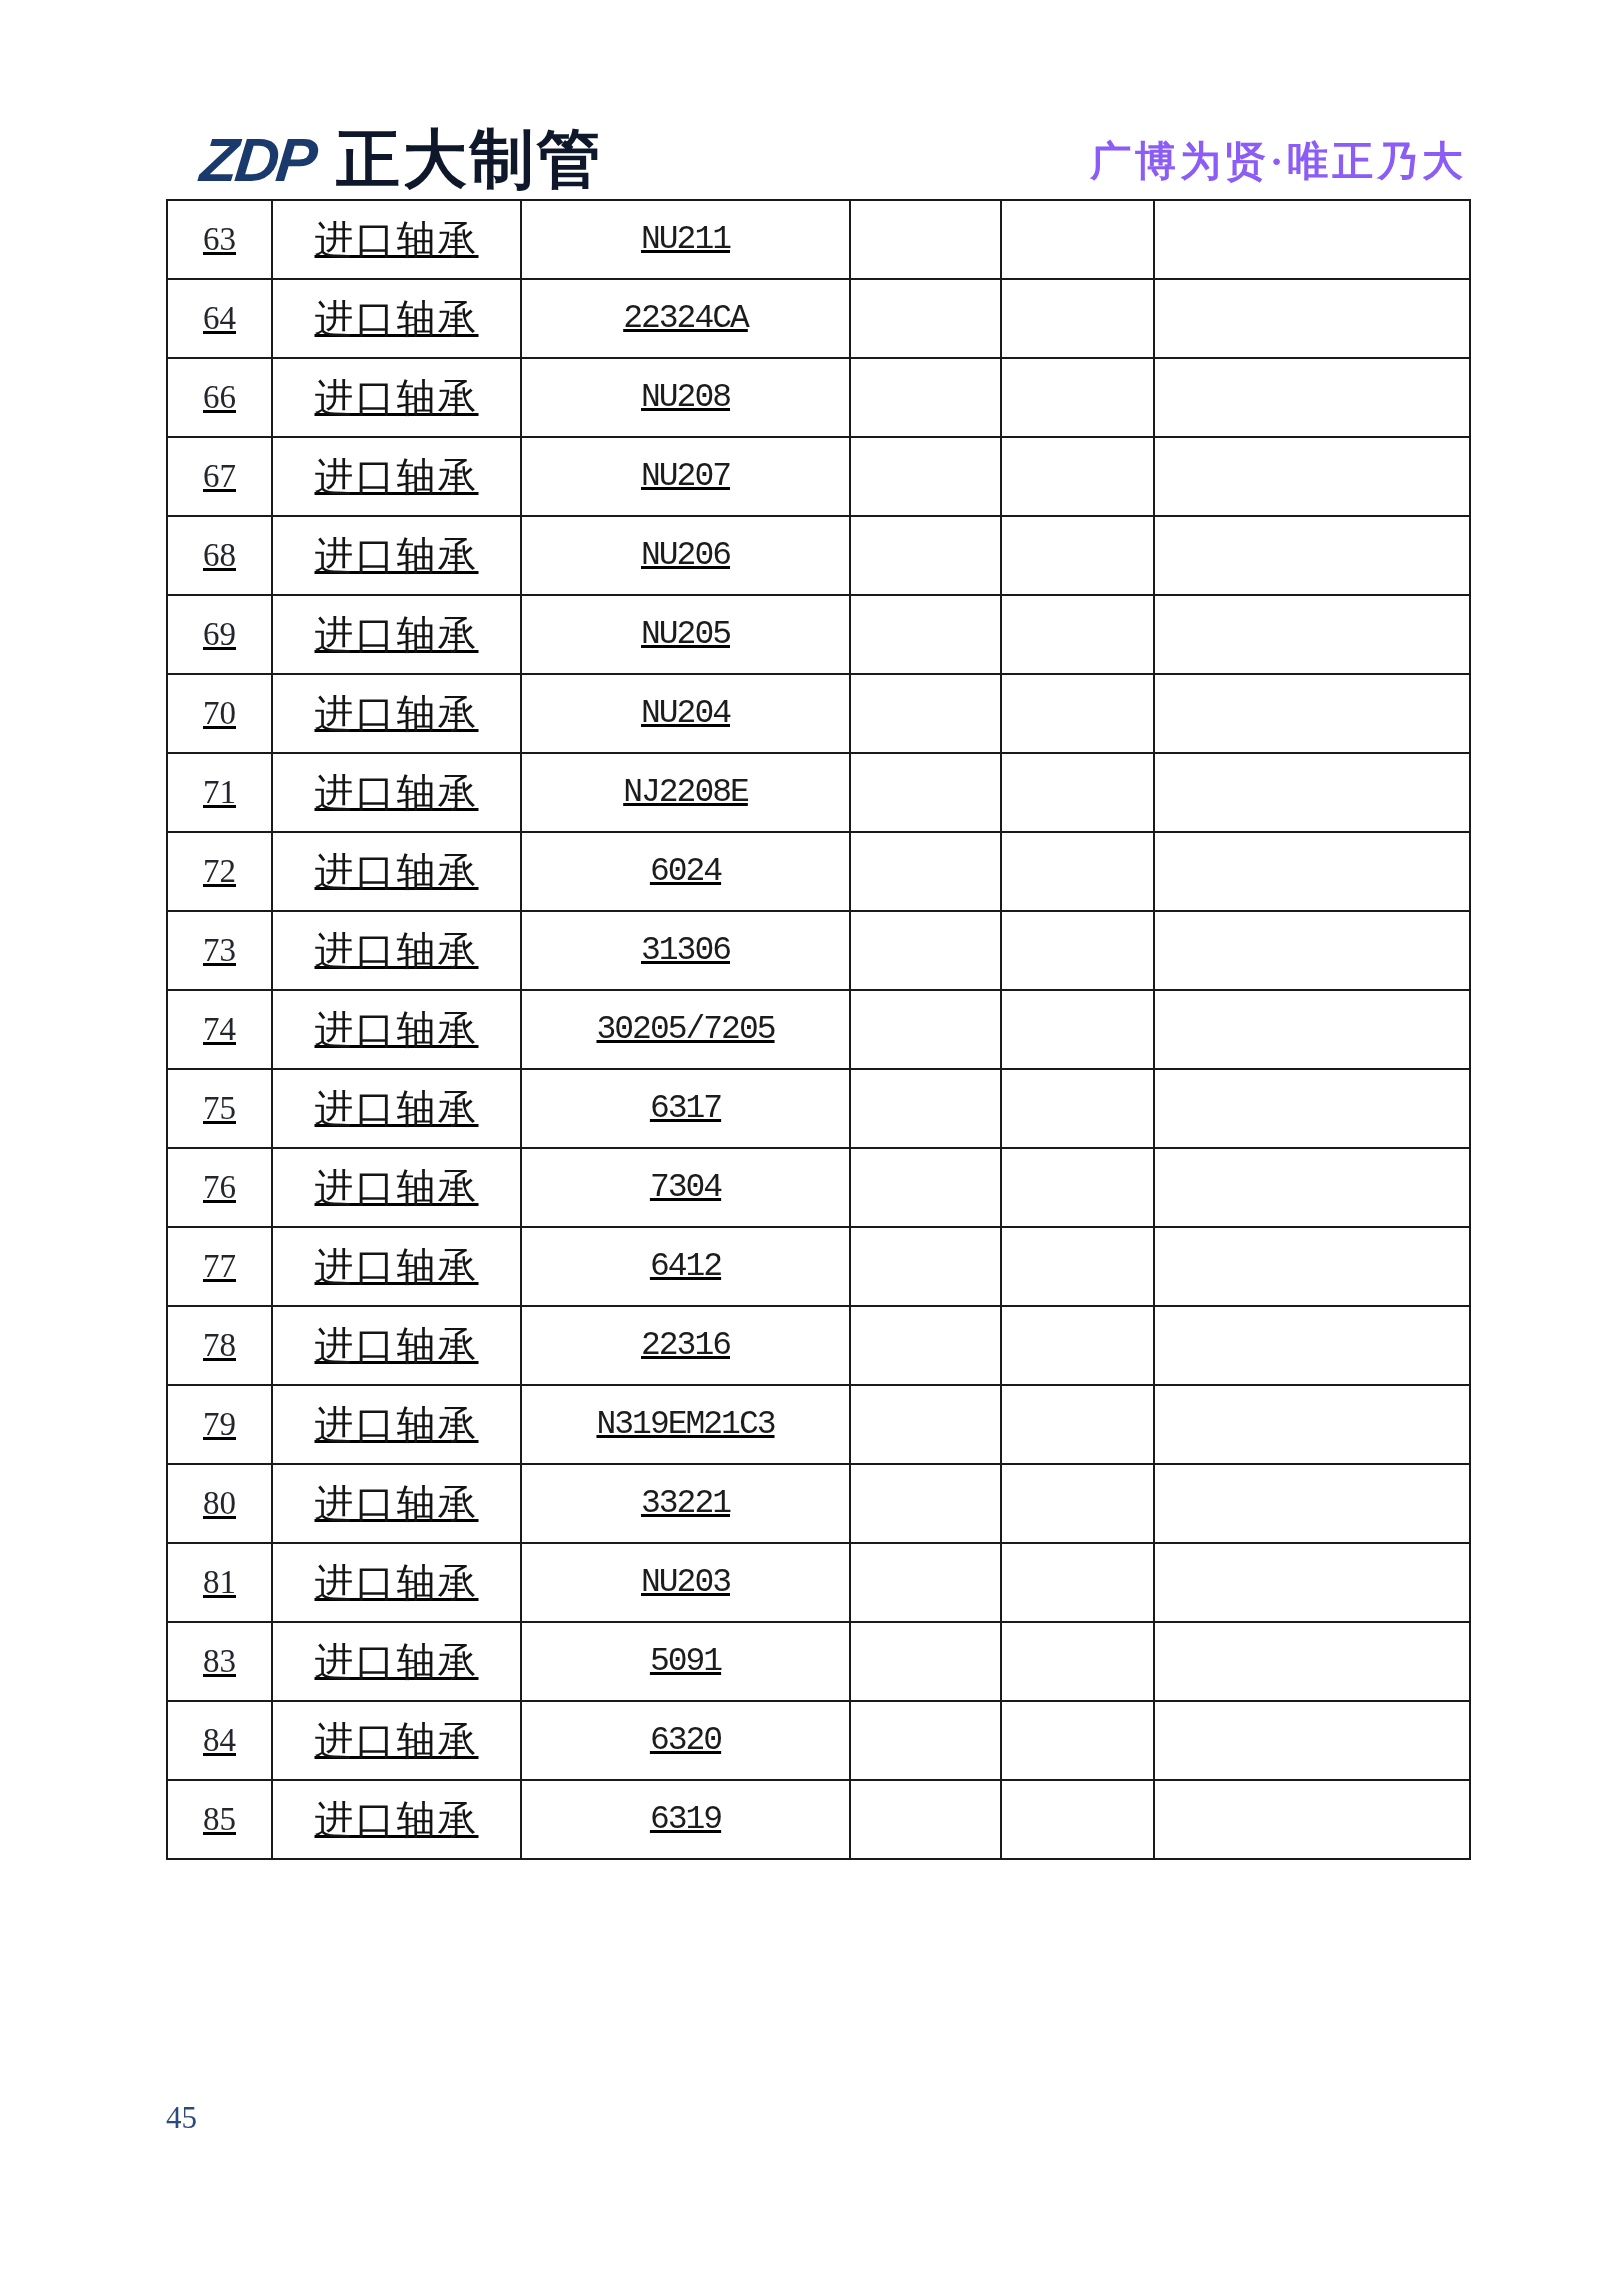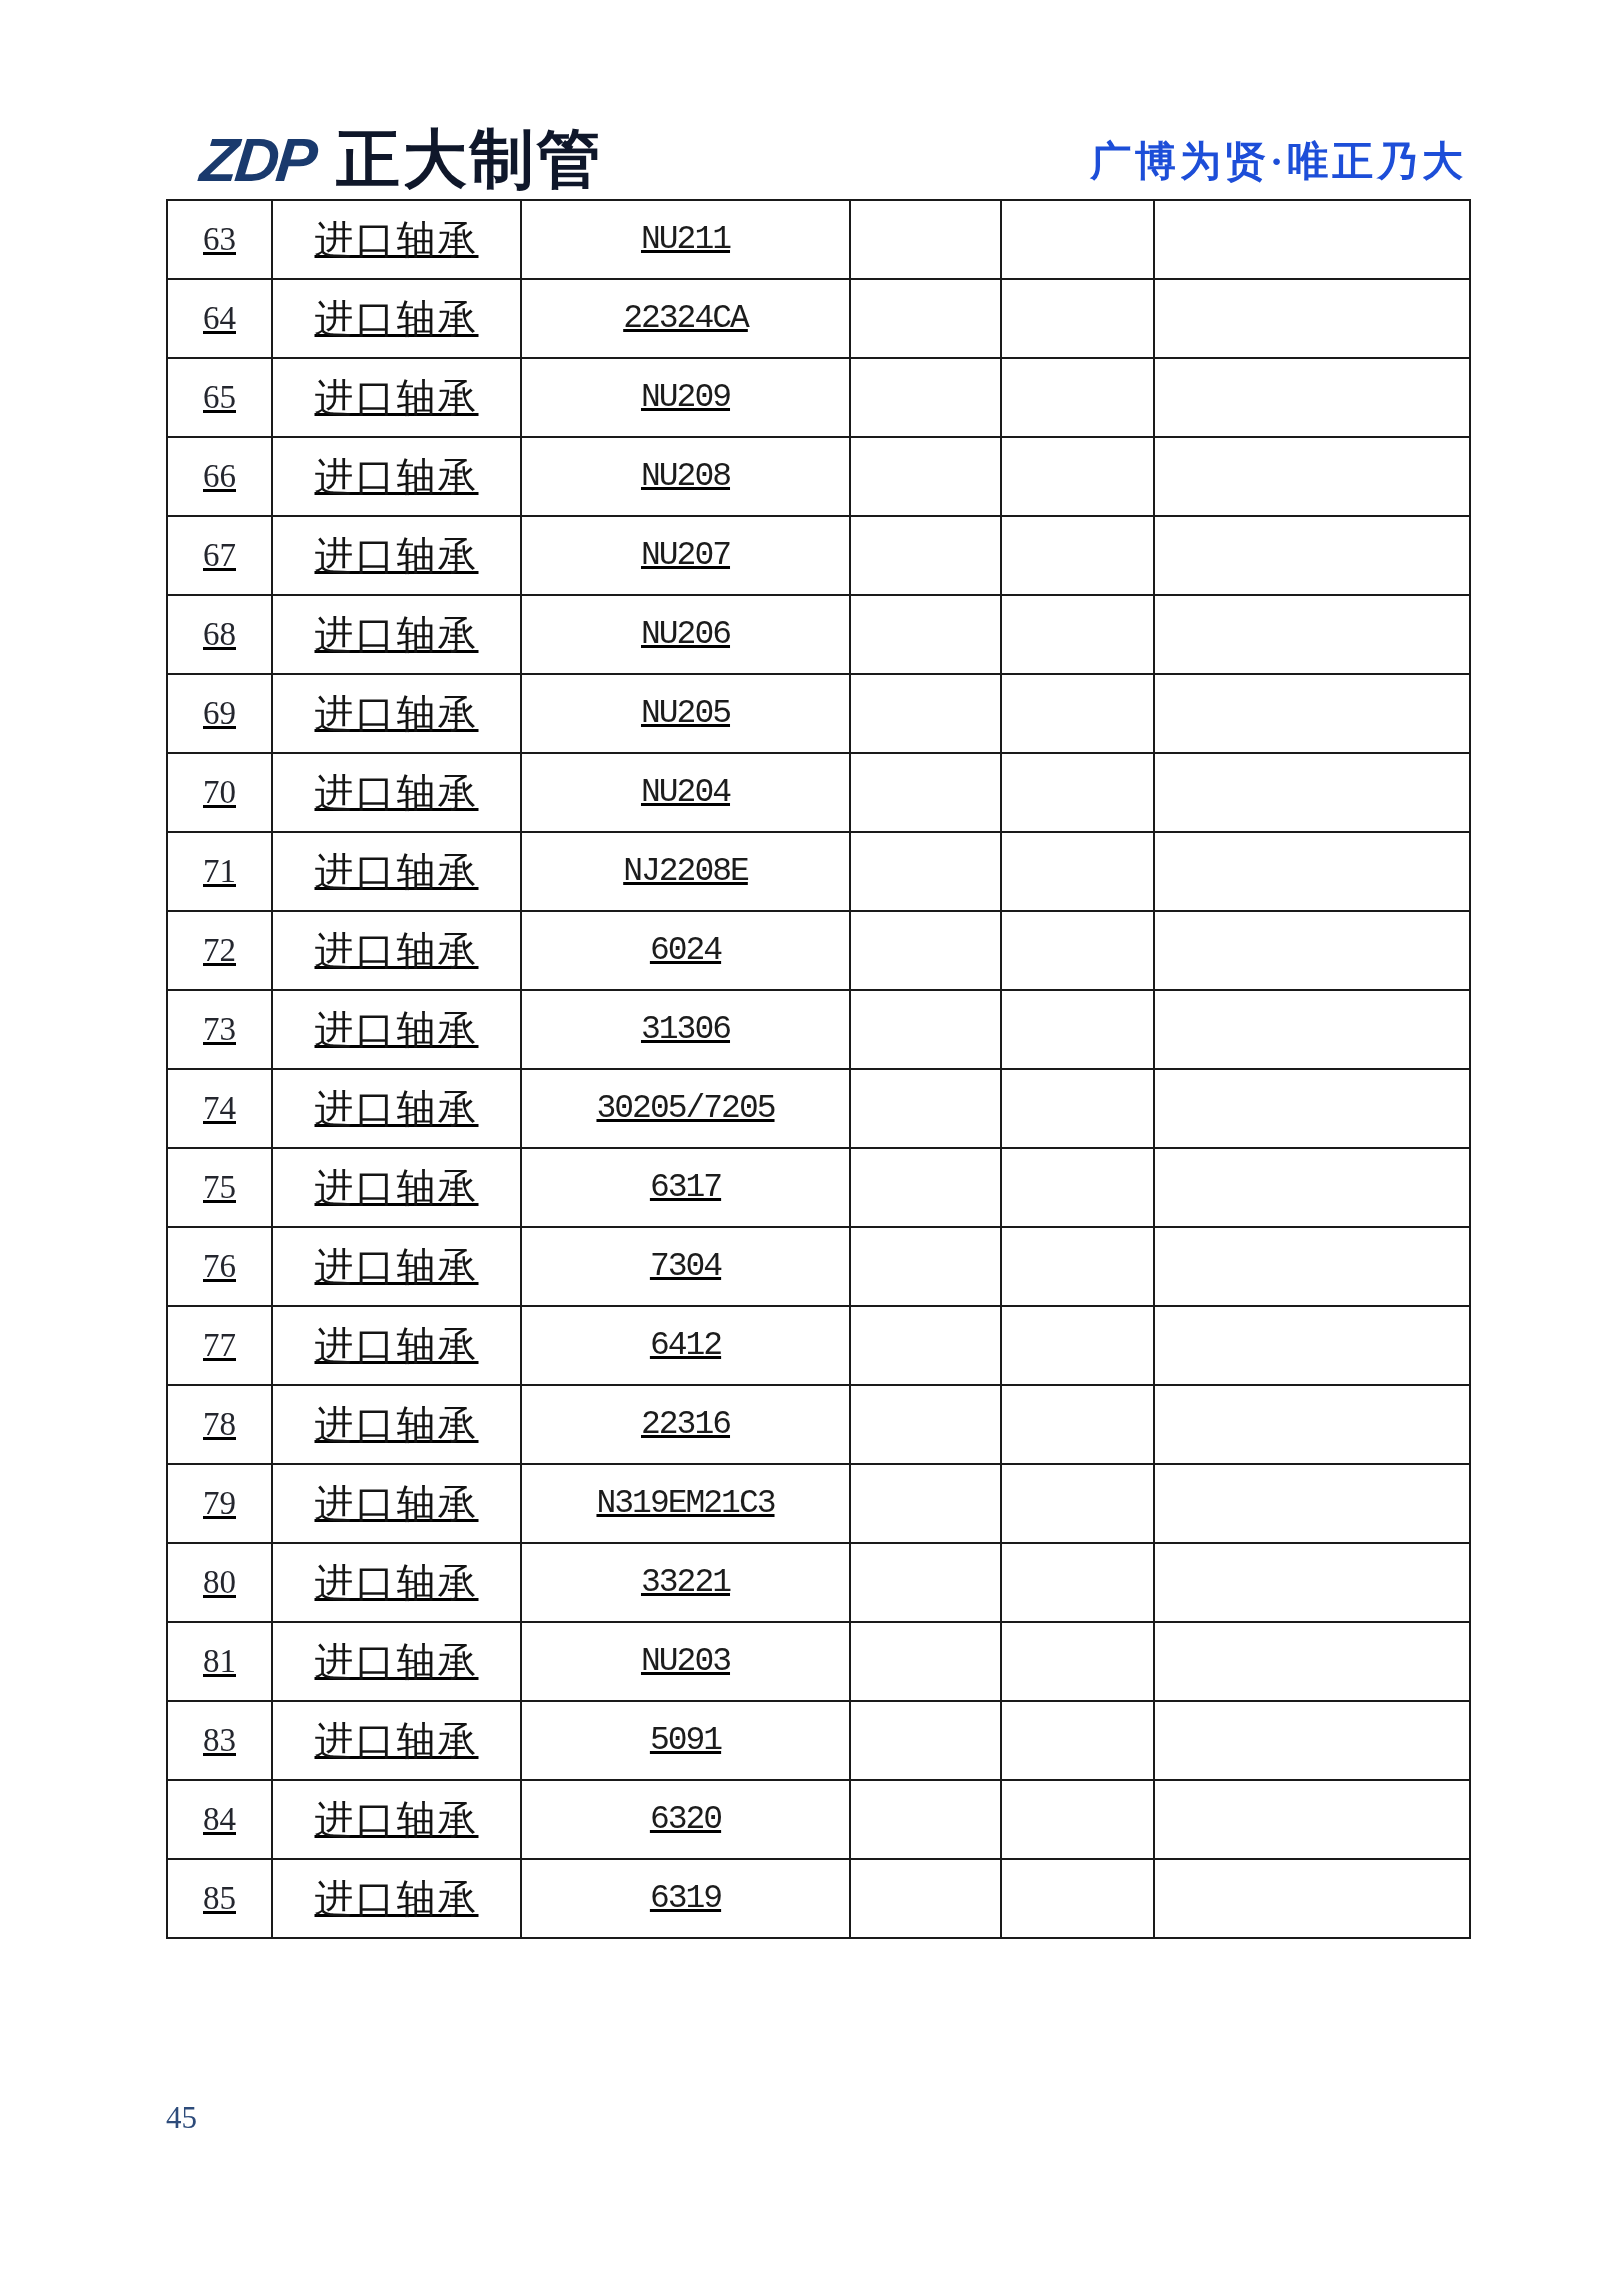--- a/index.html
+++ b/index.html
@@ -51,21 +51,21 @@
   }
   .slogan {
     position: absolute;
     right: 152px;
     top: 141px;
     font-family: "Liberation Serif", serif;
     font-weight: 600;
     font-size: 41px;
     line-height: 1;
     letter-spacing: 3.9px;
-    color: #1d4ed8;
+    color: #8b5cf6;
   }
 
   
   .parts-table {
     position: absolute;
     left: 166px;
     top: 199px;
     width: 1303px;
     border-collapse: collapse;
     table-layout: fixed;
@@ -143,28 +143,20 @@
       </tr>
       <tr>
         <td class="cell-no">64</td>
         <td class="cell-cat">进口轴承</td>
         <td class="cell-model">22324CA</td>
         <td class="cell-empty"></td>
         <td class="cell-empty"></td>
         <td class="cell-empty"></td>
       </tr>
       <tr>
-        <td class="cell-no">65</td>
-        <td class="cell-cat">进口轴承</td>
-        <td class="cell-model">NU209</td>
-        <td class="cell-empty"></td>
-        <td class="cell-empty"></td>
-        <td class="cell-empty"></td>
-      </tr>
-      <tr>
         <td class="cell-no">66</td>
         <td class="cell-cat">进口轴承</td>
         <td class="cell-model">NU208</td>
         <td class="cell-empty"></td>
         <td class="cell-empty"></td>
         <td class="cell-empty"></td>
       </tr>
       <tr>
         <td class="cell-no">67</td>
         <td class="cell-cat">进口轴承</td>

